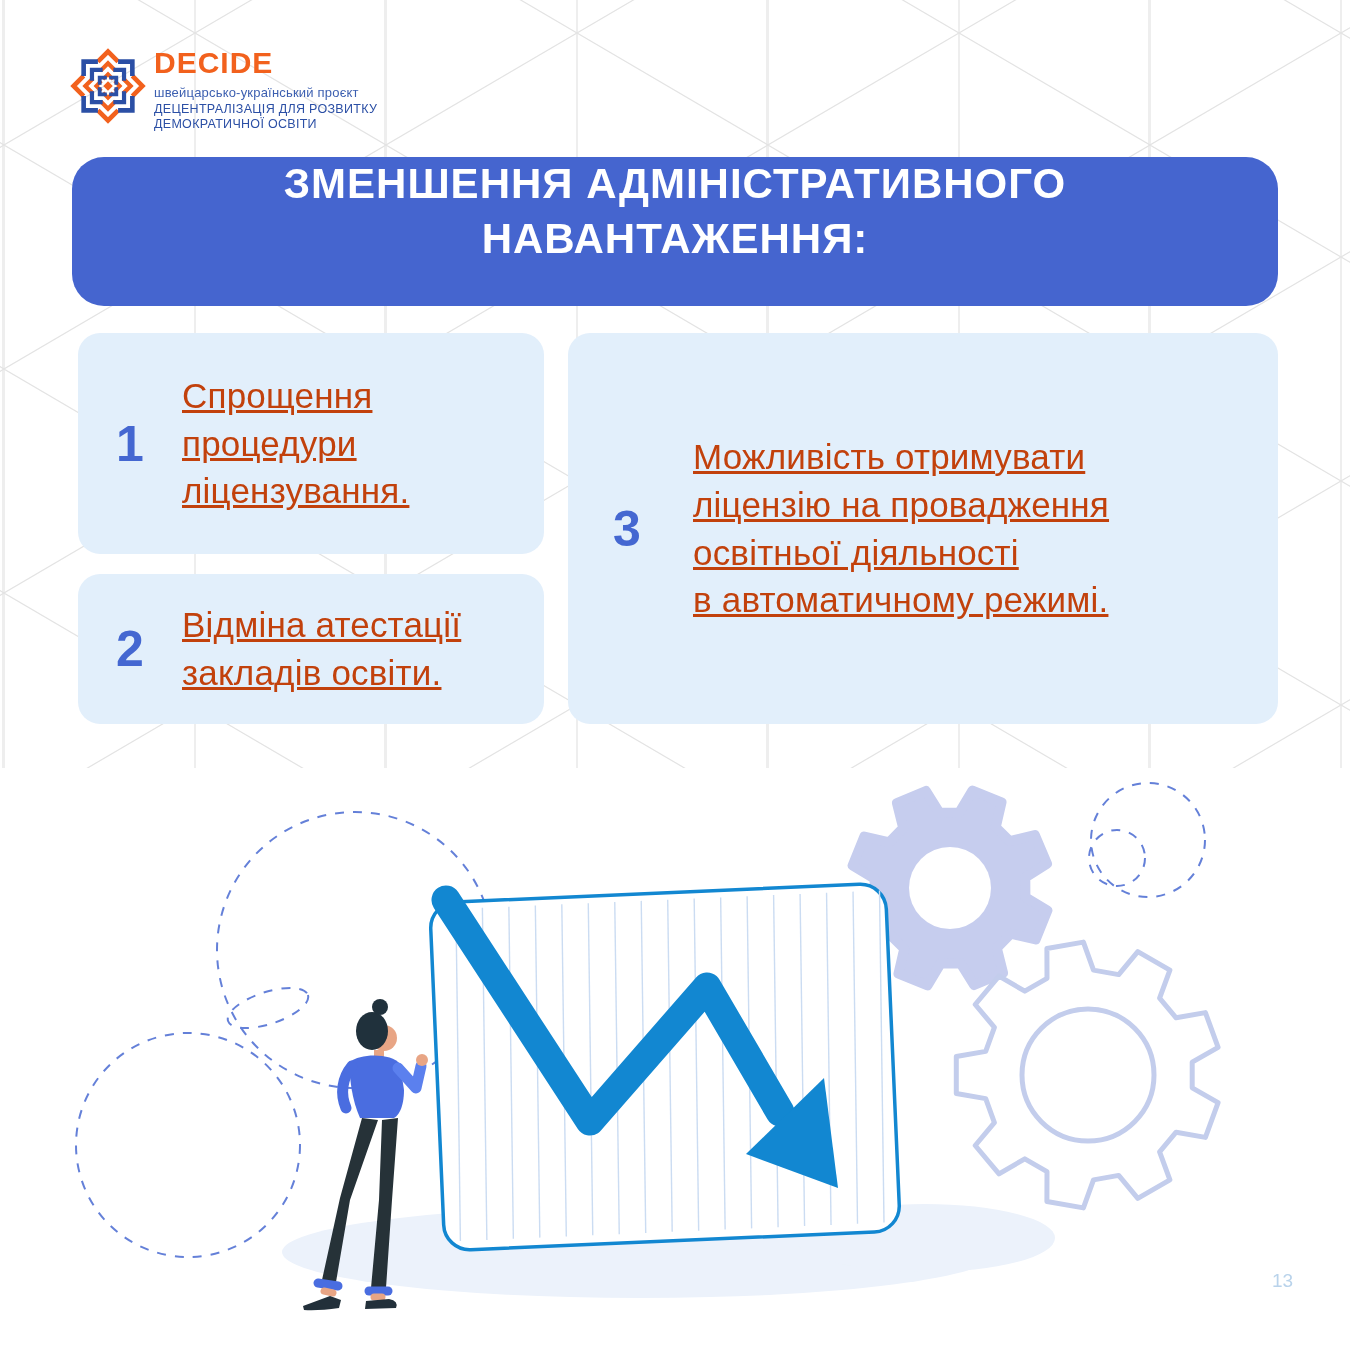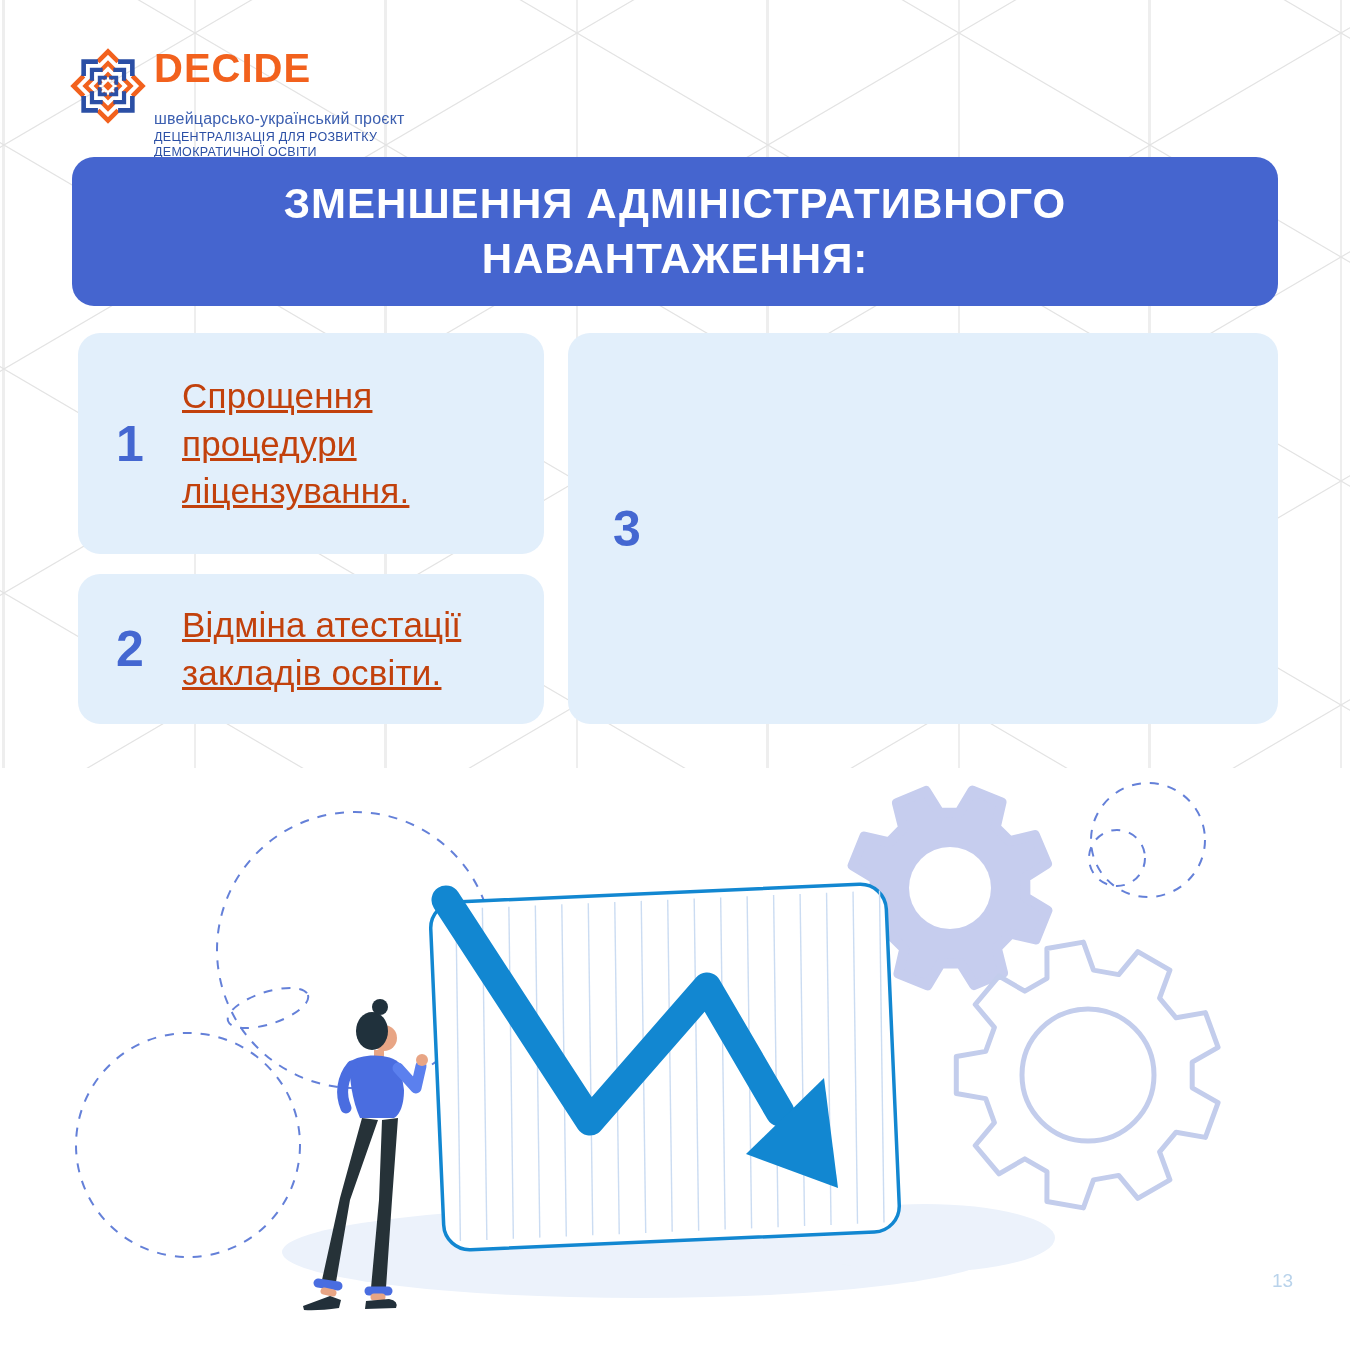--- a/index.html
+++ b/index.html
@@ -9,28 +9,28 @@
   }
   .abs{position:absolute;}
 
   
   #bg-pattern{position:absolute;left:0;top:0;opacity:.8;}
 
   
   #logo{position:absolute;left:66px;top:36px;display:flex;}
   #logo-mark{width:84px;height:100px;}
   #logo-text{margin-left:4px;padding-top:12px;}
-  #logo-brand{font-size:40px;font-weight:bold;color:#f2611d;letter-spacing:1px;line-height:1;}
-  #logo-tagline{font-size:16px;color:#3c5fb0;margin-top:22px;letter-spacing:.2px;}
+  #logo-brand{font-size:30px;font-weight:bold;color:#f2611d;letter-spacing:1px;line-height:1;}
+  #logo-tagline{font-size:13px;color:#3c5fb0;margin-top:7px;letter-spacing:.2px;}
   #logo-subtitle{font-size:12.5px;font-weight:normal;color:#2b4fa5;margin-top:2px;line-height:1.2;letter-spacing:.3px;white-space:pre-line;}
 
   
   #banner{
-    left:72px;top:157px;width:1206px;height:149px;background:#4565cf;border-radius:22px;
-    display:flex;align-items:center;justify-content:center;
+    left:72px;top:157px;width:1206px;height:149px;background:#4565cf;border-radius:32px;
+    display:flex;align-items:flex-start;justify-content:center;
   }
   #banner-title{
     color:#ffffff;font-size:42px;font-weight:bold;text-align:center;
     letter-spacing:1px;line-height:1.3;white-space:pre-line;
   }
 
   
   .card{background:#e2effb;border-radius:22px;display:flex;align-items:center;}
   #card-1{left:78px;top:333px;width:466px;height:221px;padding-left:24px;gap:24px;}
   #card-2{left:78px;top:574px;width:466px;height:150px;padding-left:24px;gap:24px;}
@@ -108,20 +108,24 @@
 процедури
 ліцензування.</div>
 </div>
 <div id="card-2" class="card abs">
   <div class="card-number">2</div>
   <div class="card-text">Відміна атестації
 закладів освіти.</div>
 </div>
 <div id="card-3" class="card abs">
   <div class="card-number">3</div>
+  <div class="card-text">Можливість отримувати
+ліцензію на провадження
+освітньої діяльності
+в автоматичному режимі.</div>
 </div>
 
 <svg id="illustration" width="1350" height="590" viewBox="0 0 1350 590">
 
   <g stroke="#4a6bd2" stroke-width="2" fill="none" stroke-dasharray="9 9" opacity="0.85">
     <circle cx="355" cy="190" r="138"></circle>
     <ellipse cx="268" cy="248" rx="42" ry="16" transform="rotate(-18 268 248)"></ellipse>
     <circle cx="188" cy="385" r="112"></circle>
     <circle cx="1148" cy="80" r="57"></circle>
     <circle cx="1117" cy="98" r="28"></circle>

